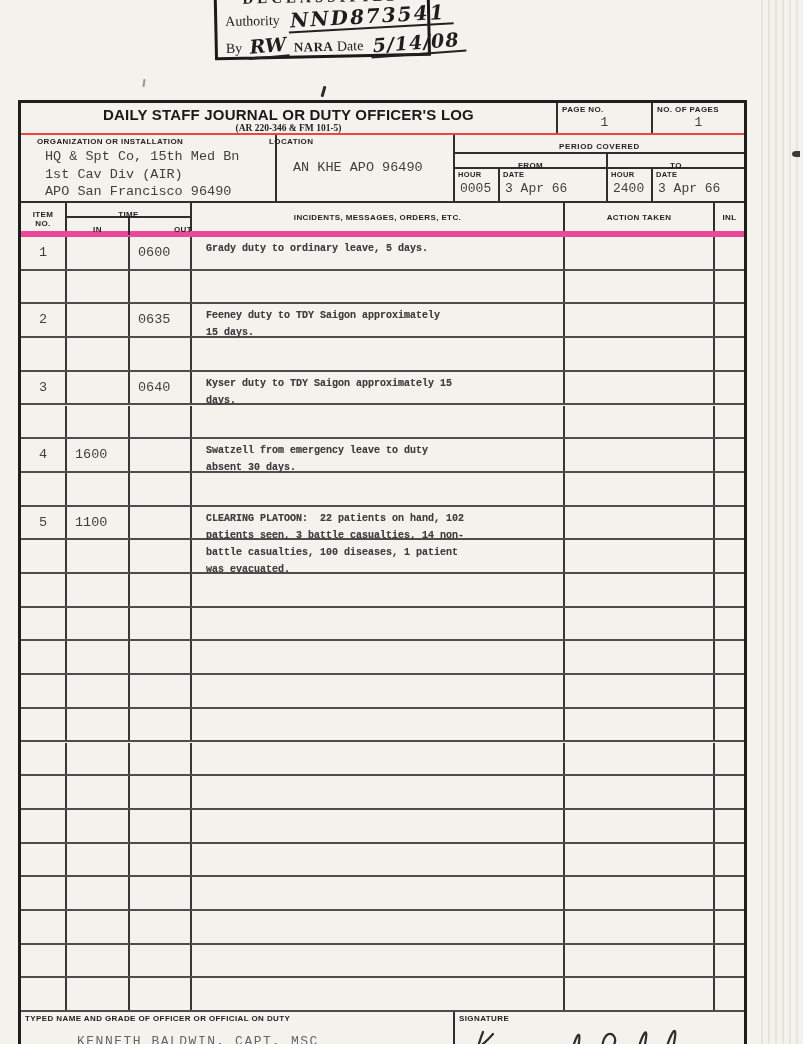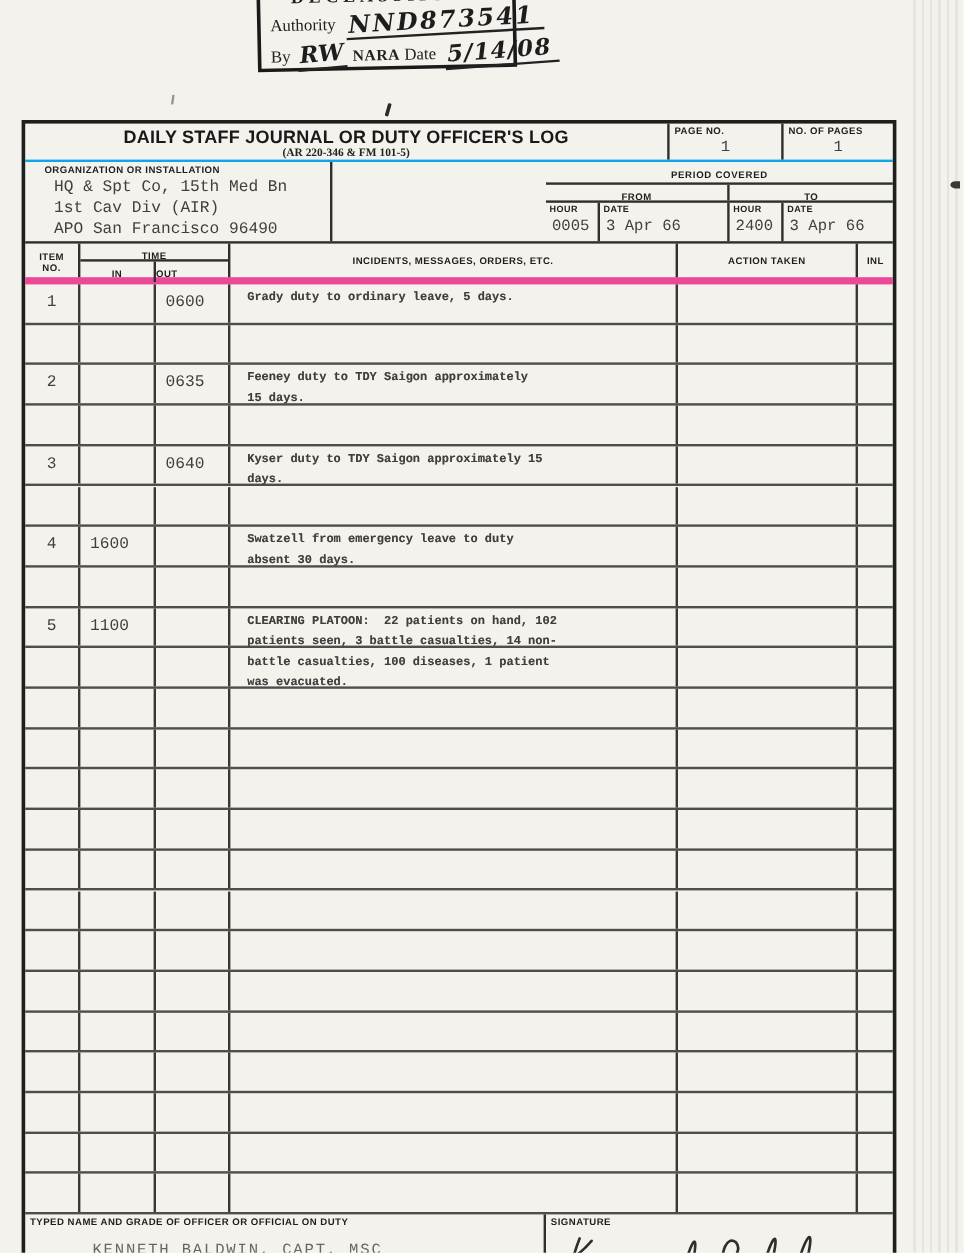--- a/index.html
+++ b/index.html
@@ -26,21 +26,21 @@
     transform:rotate(16deg);border-radius:1px;}
   .mark-tick{position:absolute;left:143px;top:79px;width:2px;height:8px;background:#9a968e;transform:rotate(8deg);}
   .mark-dot{position:absolute;left:792px;top:151px;width:8px;height:6px;background:#3a3a3a;border-radius:50% 0 0 50%;}
   
   .form{position:absolute;left:18px;top:100px;width:729px;height:960px;border:3px solid #1f1f1f;box-sizing:border-box;}
   .band{position:absolute;left:0;width:723px;box-sizing:border-box;}
   .cell{position:absolute;top:0;height:100%;box-sizing:border-box;border-right:2px solid #2f2f2f;}
   .lab{font-size:8px;font-weight:bold;letter-spacing:.4px;color:#1e1e1e;}
   .mono{font-family:"Liberation Mono","DejaVu Sans Mono",monospace;color:#3f3f3f;}
   
-  .band-title{top:0;height:32px;border-bottom:2px solid #0ea5e9;}
+  .band-title{top:0;height:32px;border-bottom:2px solid #ef4444;}
   .t-main{left:0;width:537px;text-align:center;}
   .t-title{margin-top:3px;font-size:15px;font-weight:bold;letter-spacing:.2px;color:#191919;}
   .t-sub{font-family:"Liberation Serif",serif;font-weight:bold;font-size:9.5px;color:#222;}
   .t-page{left:537px;width:95px;}
   .t-pages{left:632px;width:91px;border-right:none;}
   .t-box .lab{display:block;padding:2px 0 0 4px;}
   .t-val{text-align:center;font-size:13px;margin-top:1px;}
   
   .band-org{top:32px;height:68px;border-bottom:2px solid #2f2f2f;}
   .o-org{left:12px;width:244px;}
@@ -65,21 +65,21 @@
   
   .band-colhead{top:100px;height:34px;border-bottom:6px solid #ec4899;}
   .h-item{left:0;width:46px;text-align:center;}
   .h-item .lab{display:block;line-height:9px;}
   .h-item .lab:first-child{margin-top:7px;}
   .h-time{left:46px;width:125px;}
   .h-time-label{height:15px;border-bottom:2px solid #2f2f2f;text-align:center;box-sizing:border-box;}
   .h-time-label .lab{display:inline-block;padding-top:3px;}
   .h-time-sub{position:relative;height:15px;}
   .h-in{left:0;width:63px;text-align:center;border-right:2px solid #2f2f2f;position:absolute;top:0;height:17px;box-sizing:border-box;}
-  .h-out{left:63px;width:62px;text-align:left;position:absolute;top:0;height:17px;}
+  .h-out{left:63px;width:62px;text-align:right;position:absolute;top:0;height:17px;}
   .h-in .lab,.h-out .lab{display:inline-block;padding-top:2px;}
   .h-center{display:flex;align-items:center;justify-content:center;}
   .h-inc{left:171px;width:373px;}
   .h-act{left:544px;width:150px;}
   .h-inl{left:694px;width:29px;border-right:none;}
   
   .band-rows{top:134px;height:775.2px;}
   .trow{position:absolute;left:0;width:723px;height:33.7px;border-bottom:2px solid #4e4e4e;box-sizing:border-box;}
   .tc{position:absolute;top:0;height:100%;box-sizing:border-box;border-right:2px solid #383838;}
   .tc-item{left:0;width:46px;}
@@ -144,20 +144,24 @@
       </div>
     </div>
 
     <div class="band band-org">
       <div class="cell o-org">
         <span class="lab pad-lab">ORGANIZATION OR INSTALLATION</span>
         <div class="o-lines mono">HQ &amp; Spt Co, 15th Med Bn
 1st Cav Div (AIR)
 APO San Francisco 96490</div>
       </div>
+      <div class="cell o-loc">
+        <span class="lab pad-lab">LOCATION</span>
+        <div class="o-locval mono">AN KHE APO 96490</div>
+      </div>
       <div class="cell o-period">
         <div class="p-head">
           <span class="lab">PERIOD COVERED</span>
         </div>
         <div class="p-fromto">
           <div class="cell p-from">
             <span class="lab">FROM</span>
           </div>
           <div class="cell p-to">
             <span class="lab">TO</span>

